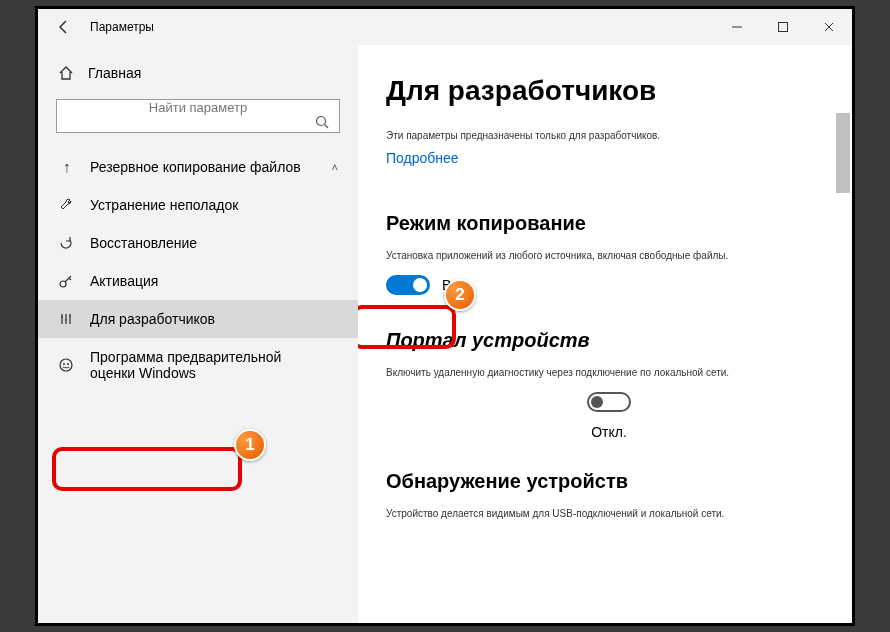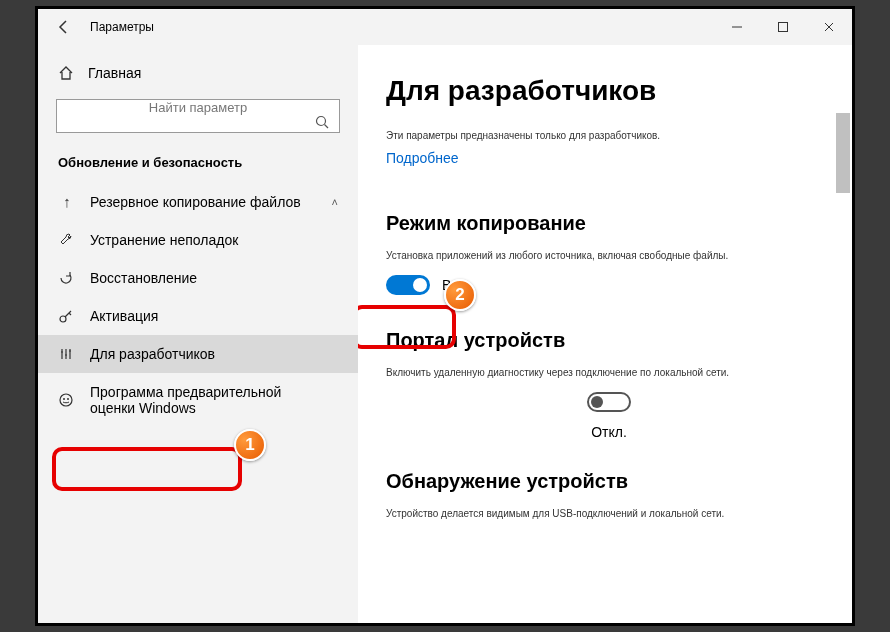--- a/index.html
+++ b/index.html
@@ -80,21 +80,20 @@
     </div>
     <div class="search-box">
       <span>Найти параметр</span>
       <span class="sicon">
             <svg width="14" height="14" viewBox="0 0 14 14">
               <circle cx="6" cy="6" r="4.5" stroke="#555" stroke-width="1.2" fill="none"></circle>
               <line x1="9.5" y1="9.5" x2="13" y2="13" stroke="#555" stroke-width="1.2"></line>
             </svg>
           </span>
     </div>
-    <div class="section-title">Обновление и безопасность</div>
 
     <div class="nav-item">
       <span class="icon">↑</span>
       <span>Резервное копирование файлов</span>
       <span class="chevron">˄</span>
     </div>
     <div class="nav-item">
       <span class="icon">
             <svg width="16" height="16" viewBox="0 0 16 16">
               <path d="M11 2a3 3 0 00-3 3l-5 5 2 2 5-5a3 3 0 003-3l-2 2-1-1 2-2z" stroke="#333" stroke-width="1" fill="none"></path>
@@ -150,21 +149,21 @@
     <div class="subtext">Эти параметры предназначены только для разработчиков.</div>
     <a class="link">Подробнее</a>
 
     <h2>Режим копирование</h2>
     <div class="subtext" style="max-width:460px;">Установка приложений из любого источника, включая свободные файлы.</div>
     <div class="toggle-row" style="margin-top:12px; position:relative;text-align:center;">
       <div class="toggle on"></div>
       <span class="toggle-label">Вкл.</span>
     </div>
 
-    <h2 style="margin-top:34px;">Портал устройств</h2>
+    <h2 style="margin-top:34px;font-style:italic;">Портал устройств</h2>
     <div class="subtext" style="max-width:460px;">Включить удаленную диагностику через подключение по локальной сети.</div>
     <div class="toggle-row" style="margin-top:12px;flex-direction:column;">
       <div class="toggle off"></div>
       <span class="toggle-label">Откл.</span>
     </div>
 
     <h2 style="margin-top:30px;">Обнаружение устройств</h2>
     <div class="subtext" style="max-width:480px;">Устройство делается видимым для USB-подключений и локальной сети.</div>
 
     

